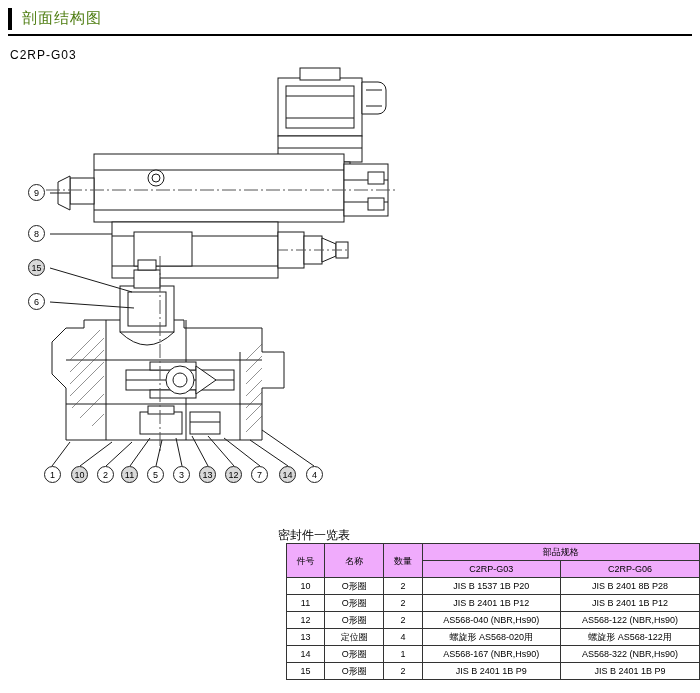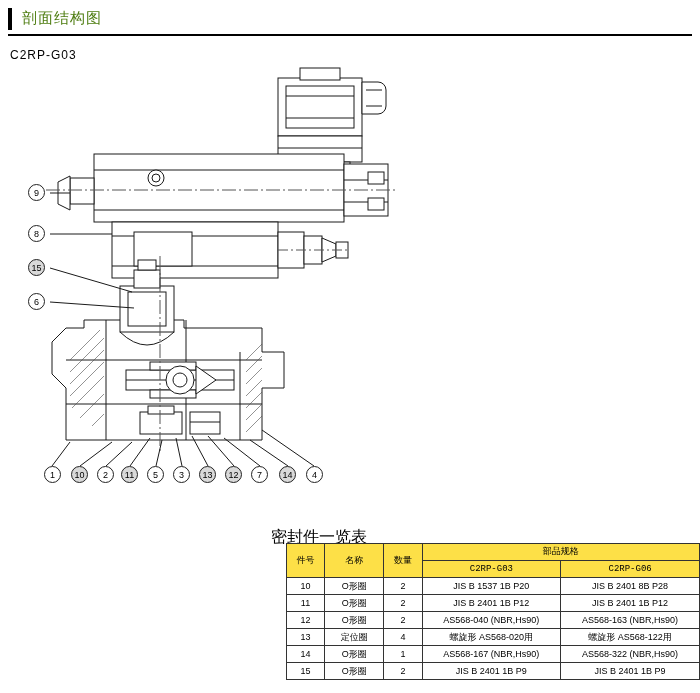--- a/index.html
+++ b/index.html
@@ -38,37 +38,37 @@
   .bub{
     position:absolute;width:17px;height:17px;border:1px solid #222;
     border-radius:50%;background:#fff;
     font-size:9px;line-height:16px;text-align:center;color:#000;
     box-sizing:border-box;
   }
   .bub.shade{background:#d9d9d9;}
 
   
   .tbl-cap{
-    position:absolute;left:271px;top:527px;font-size:16px;color:#000;
+    position:absolute;left:278px;top:527px;font-size:12px;color:#000;
   }
   table.seal{
     position:absolute;left:286px;top:543px;
     border-collapse:collapse;
     font-size:9px;
     color:#000;
   }
   table.seal th, table.seal td{
     border:1px solid #333;
     text-align:center;
     padding:1px 2px;
     line-height:14px;
     font-weight:normal;
     white-space:nowrap;
   }
-  table.seal thead th{background:#fde047;font-family:Liberation Mono, monospace;}
+  table.seal thead th{background:#f0abfc;}
   .c-no{width:34px;}
   .c-name{width:56px;}
   .c-qty{width:34px;}
   .c-g03{width:136px;}
   .c-g06{width:136px;}
 </style>
 </head>
 <body>
 
 <div class="page">
@@ -239,21 +239,21 @@
         <td>O形圈</td>
         <td>2</td>
         <td>JIS B 2401 1B  P12</td>
         <td>JIS B 2401 1B  P12</td>
       </tr>
       <tr>
         <td>12</td>
         <td>O形圈</td>
         <td>2</td>
         <td>AS568-040 (NBR,Hs90)</td>
-        <td>AS568-163 (NBR,Hs90)</td>
+        <td>AS568-122 (NBR,Hs90)</td>
       </tr>
       <tr>
         <td>13</td>
         <td>定位圈</td>
         <td>4</td>
         <td>螺旋形 AS568-020用</td>
         <td>螺旋形 AS568-122用</td>
       </tr>
       <tr>
         <td>14</td>

